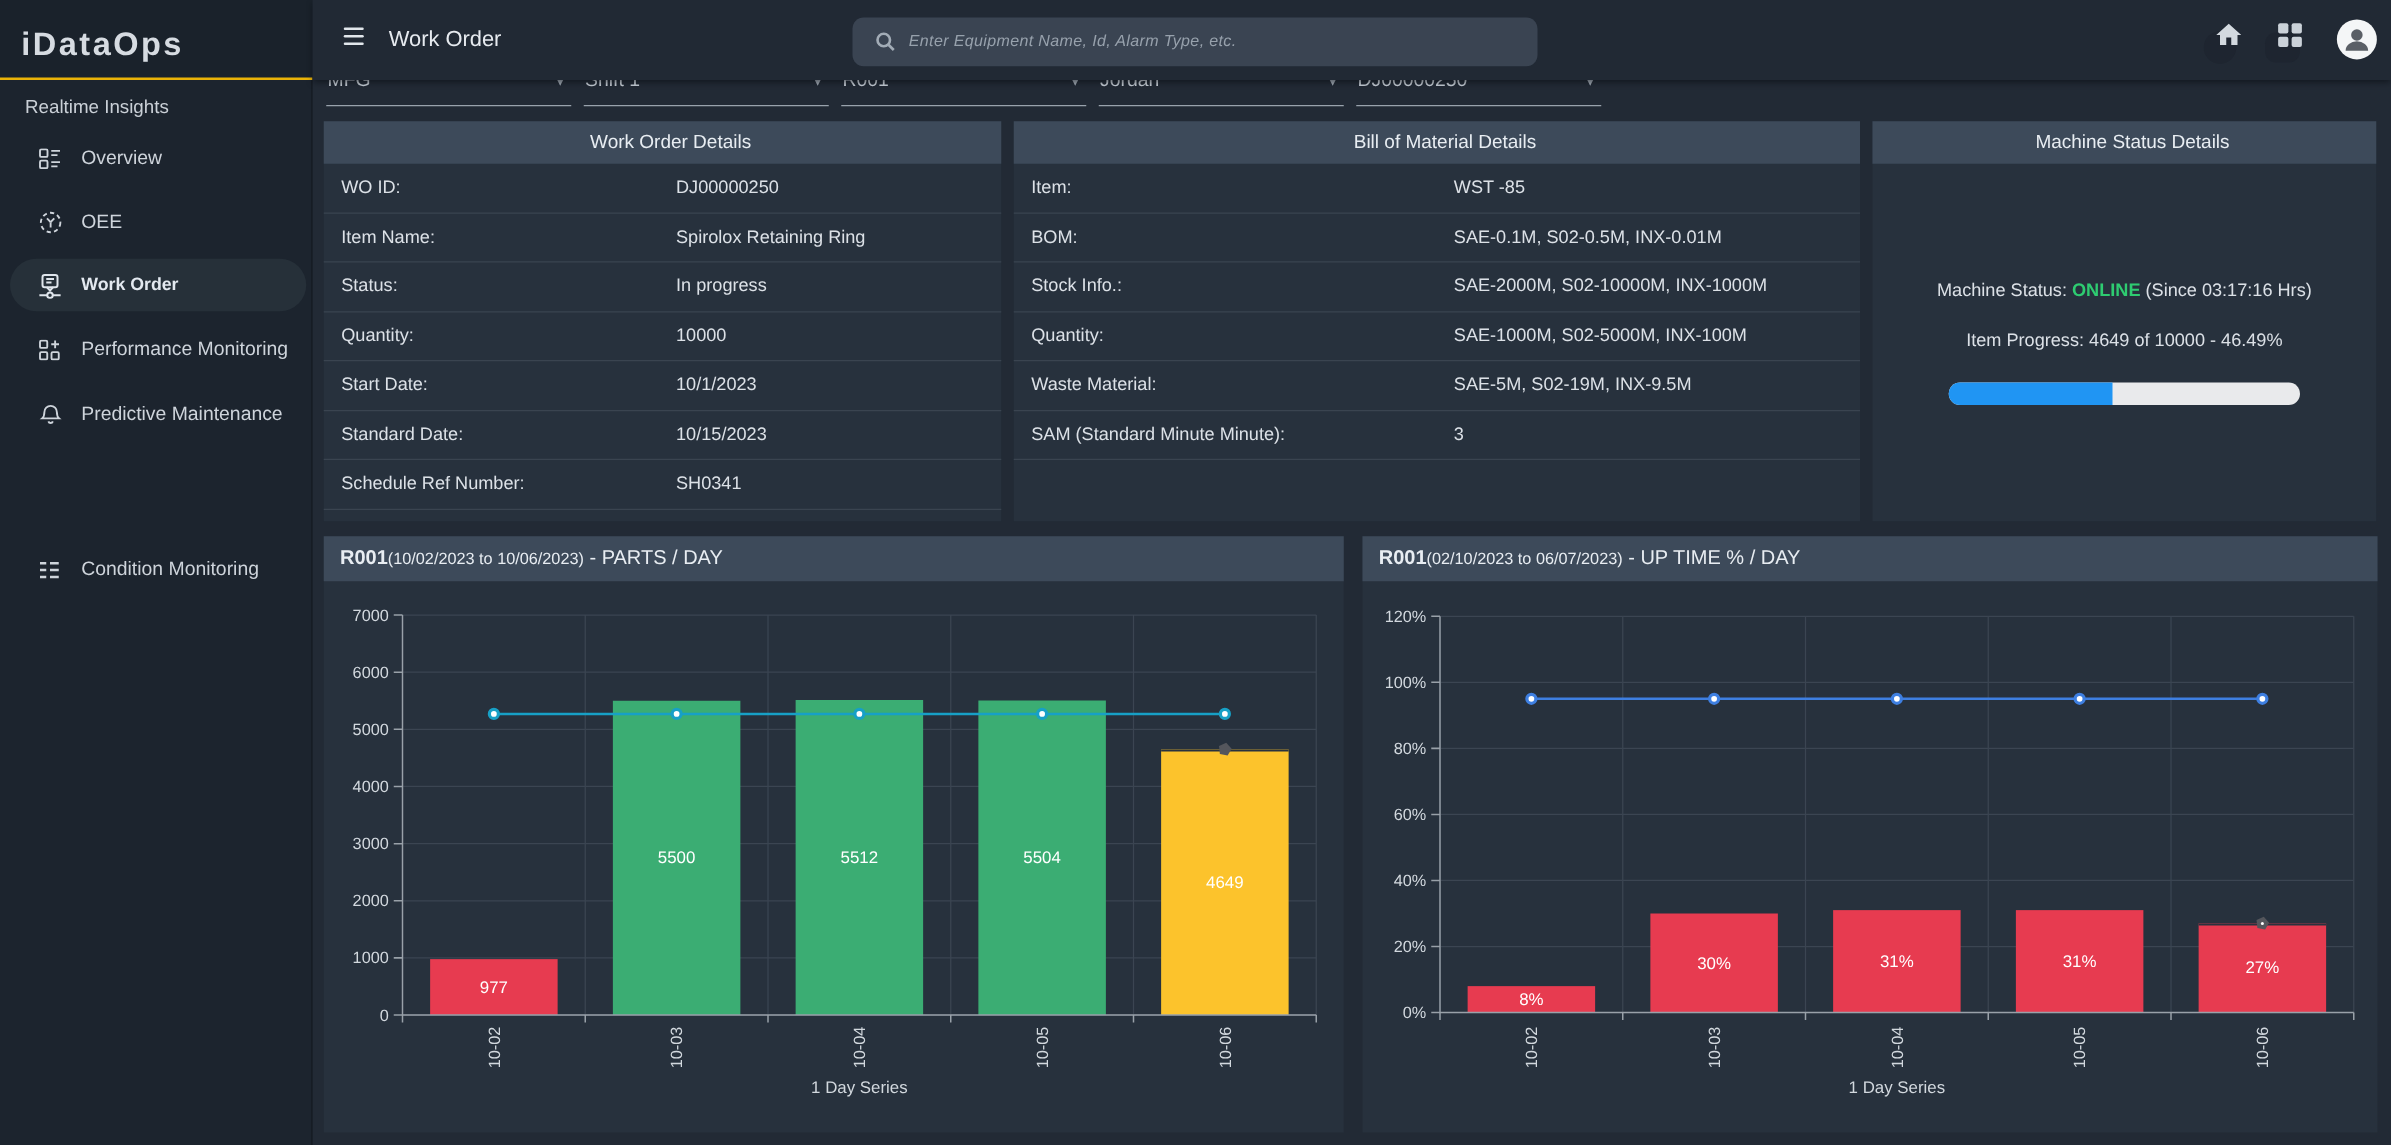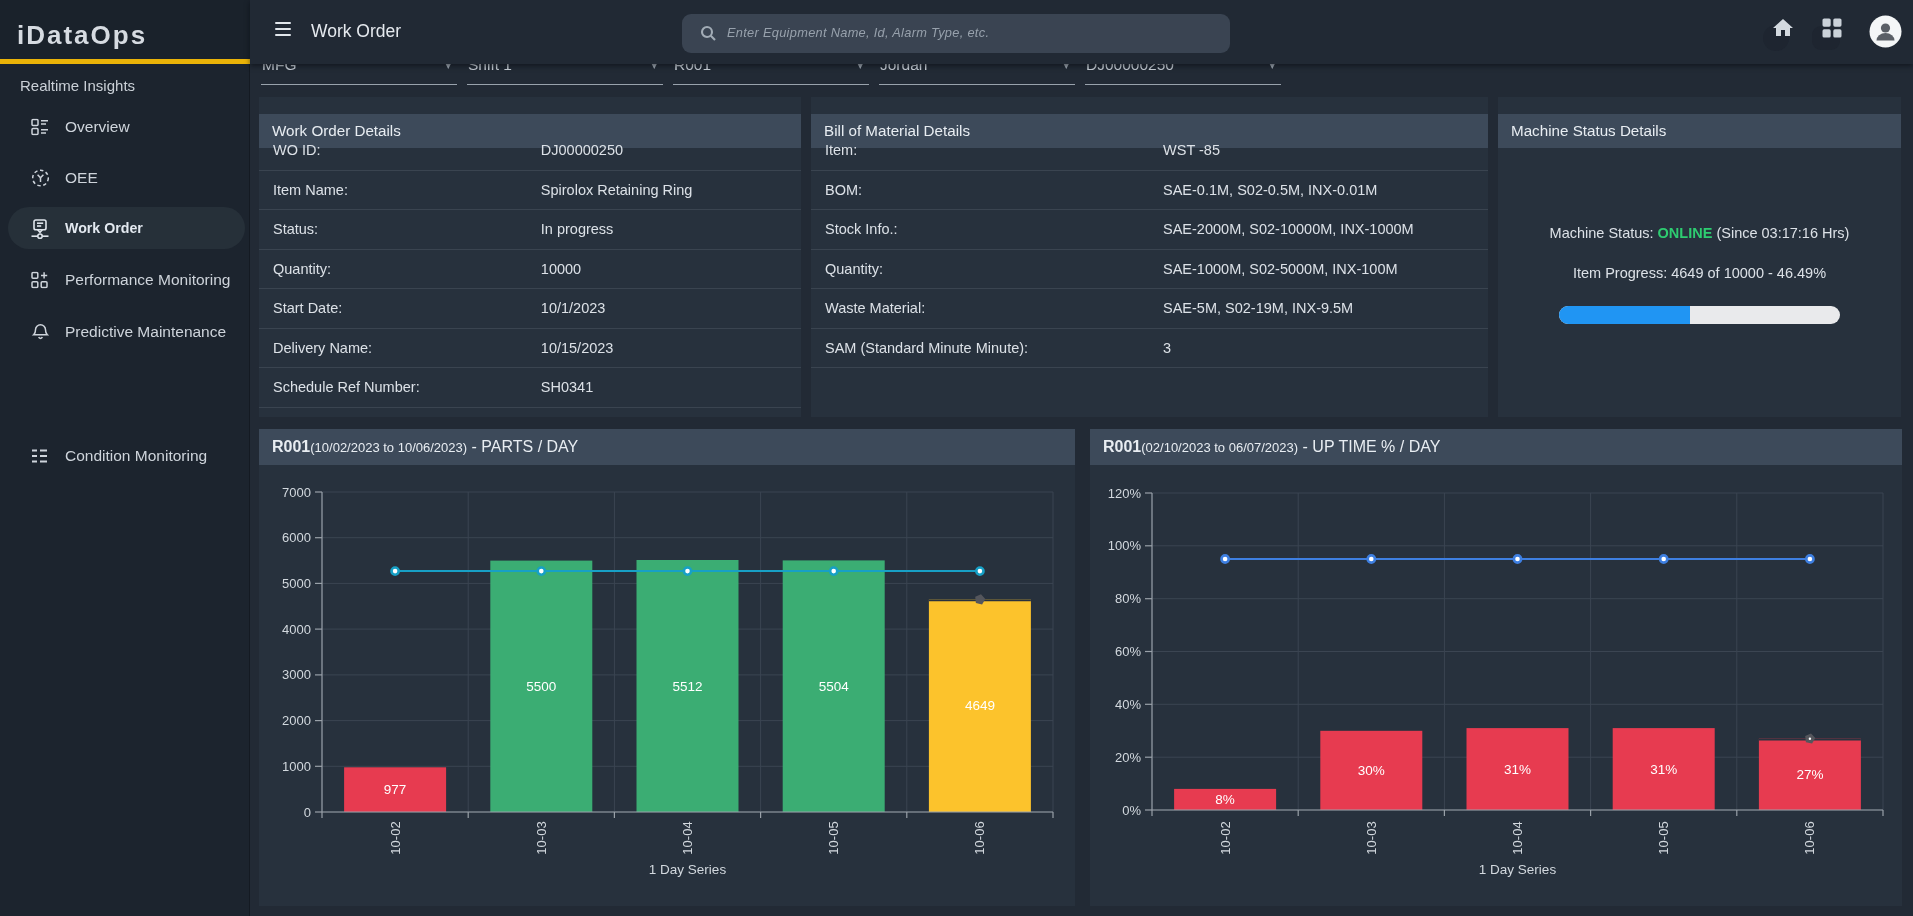--- a/index.html
+++ b/index.html
@@ -1,21 +1,21 @@
 <!DOCTYPE html>
 <html><head><meta charset="utf-8">
 <style>
 * { margin:0; padding:0; box-sizing:border-box; }
 html,body { width:1913px; height:916px; overflow:hidden; background:#222A35;
   font-family:"Liberation Sans", sans-serif; }
 
 #sidebar { position:absolute; left:0; top:0; width:250px; height:916px;
   background:#1C242E; border-right:1px solid #141A22; }
 #logostrip { position:absolute; left:0; top:0; width:250px; height:64px;
-  background:#1A222B; border-bottom:5px solid #eab308; }
+  background:#1A222B; border-bottom:2px solid #eab308; }
 #logo { position:absolute; left:17px; top:20px; font-size:26px; font-weight:bold;
   color:#D6DBE1; letter-spacing:2px; }
 #rtins { position:absolute; left:20px; top:77px; font-size:15px; color:#CAD0D7; }
 .mitem { position:absolute; left:0; width:250px; height:51px; }
 .mtext { position:absolute; left:65px; top:50%; transform:translateY(-50%);
   font-size:15.5px; color:#CED4DB; line-height:19.5px; white-space:nowrap;text-align:right; }
 .micon { position:absolute; left:31px; top:50%; transform:translateY(-50%); }
 #activepill { position:absolute; left:8px; top:207px; width:237px; height:42px;
   border-radius:21px; background:#263039; }
 
@@ -29,22 +29,22 @@
 #search .ph { position:absolute; left:45px; top:11px; font-size:12.8px; font-style:italic;
   color:#97A1AC; letter-spacing:0.3px; }
 #tbicons svg { position:absolute; }
 
 .sel { position:absolute; top:0; width:196px; height:90px; }
 .seltxt { position:absolute; left:1px; top:56px; font-size:15.5px; color:#C9D0D8; }
 .selcaret { position:absolute; right:6px; top:59px; font-size:11px; color:#A6AFB9; }
 .selline { position:absolute; left:0; top:84px; width:196px; height:1px; background:#99A2AC; }
 
 .panel { position:absolute; background:#27313D; }
-.phead { position:absolute; left:0; top:17px; width:100%; height:34px; background:#3D4A5A;
-  font-size:15.2px; color:#E8EDF2; line-height:34px; padding-left:13px; }
+.phead { position:absolute; left:0; top:0; width:100%; height:34px; background:#3D4A5A;
+  font-size:15.2px; color:#E8EDF2; line-height:34px; padding-left:13px;text-align:center; }
 .chead { position:absolute; left:0; top:0; width:100%; height:36px; background:#3D4A5A;
   color:#E8EDF2; line-height:36px; padding-left:13px; font-size:16px; }
 .chead b { font-weight:bold; font-size:16px; }
 .chead .sm { font-size:13px;text-align:right; }
 .tbl { position:absolute; left:0; top:34px; width:100%; }
 .trow { height:39.5px; line-height:39.5px; border-bottom:1px solid #3A4450;
   font-size:14.5px; color:#DCE1E7; position:relative; }
 .tlab { position:absolute; left:14px; }
 .tval { position:absolute; left:52%; }
 
@@ -220,21 +220,21 @@
       </div>
 <div class="trow">
         <span class="tlab">Quantity:</span>
         <span class="tval">10000</span>
       </div>
 <div class="trow">
         <span class="tlab">Start Date:</span>
         <span class="tval">10/1/2023</span>
       </div>
 <div class="trow">
-        <span class="tlab">Delivery Name:</span>
+        <span class="tlab">Standard Date:</span>
         <span class="tval">10/15/2023</span>
       </div>
 <div class="trow">
         <span class="tlab">Schedule Ref Number:</span>
         <span class="tval">SH0341</span>
       </div>
   </div>
 </div>
 <div class="panel" style="left:811px;top:97px;width:677px;height:320px">
   <div class="phead">Bill of Material Details</div>

